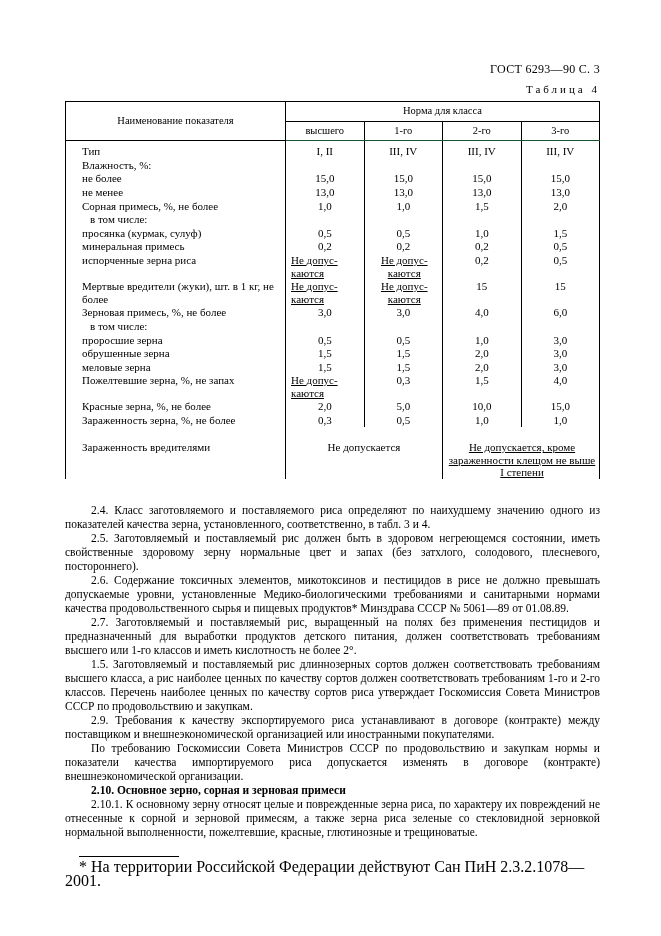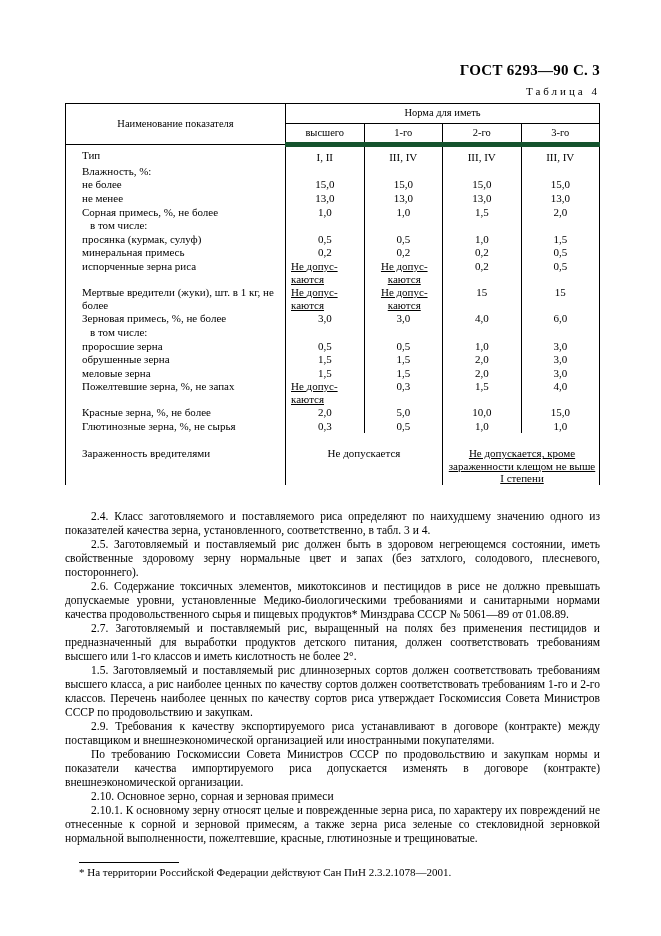--- a/index.html
+++ b/index.html
@@ -5,21 +5,21 @@
   * { margin: 0; padding: 0; box-sizing: border-box; }
   body { background: #e8e8e8; font-family: "Liberation Serif", "DejaVu Serif", serif; color: #000; }
   .page {
     position: relative;
     width: 661px; height: 936px;
     margin: 0 auto;
     background: #ffffff;
     padding: 62px 61px 0 65px;
     overflow: hidden;
   }
-  .gost-header { text-align: right; font-weight: bold; font-size: 15px; letter-spacing: .3px; }
+  .gost-header { text-align: right; font-weight: normal; font-size: 12px; letter-spacing: .3px; }
   .table-caption { text-align: right; font-size: 11px; letter-spacing: 3px; margin-top: 6px; }
 
   table.gost {
     width: 100%;
     border-collapse: collapse;
     table-layout: fixed;
     margin-top: 6px;
     font-size: 11px;
     line-height: 12.6px;
     border-top: 1px solid #000;
@@ -29,42 +29,42 @@
   col.stub-col { width: 220px; }
   th {
     font-weight: normal;
     font-size: 10.5px;
     text-align: center;
     vertical-align: middle;
     padding: 3px 2px;
   }
   th.stub-head { border-right: 1px solid #000; border-bottom: 1px solid #000; }
   th.group-head { border-bottom: 1px solid #000; }
-  thead tr.sub th { border-bottom: 5px solid #14532d; }
+  thead tr.sub th { border-bottom: 1px solid #14532d; }
   thead tr.sub th + th { border-left: 1px solid #000; }
 
   td { vertical-align: top; white-space: pre-line; }
   td.stub { text-align: left; padding: 0.5px 4px 0.5px 16px; border-right: 1px solid #000; }
   td.stub.indent { padding-left: 24px; }
   td.val { text-align: center; padding: 0.5px 3px; }
   td.val + td.val { border-left: 1px solid #000; text-align: center; }
   td.val.wrapped, td.val.left { text-align: left; padding-left: 5px; text-decoration: underline; }
   tbody tr:first-child td { padding-top: 4px; }
   tr.gap-row td { padding-top: 14px; }
 
   .paragraphs {
     margin-top: 24px;
     font-size: 11.5px;
     line-height: 14px;
     text-align: justify;
   }
   .paragraphs p { text-indent: 26px; }
-  .paragraphs p.bold-head { font-weight: normal; }
-
-  .footnote { margin-top: 17px; font-size: 11px; line-height: 13.5px; }
+  .paragraphs p.bold-head { font-weight: bold; }
+
+  .footnote { margin-top: 17px; font-size: 16px; line-height: 13.5px; }
   .footnote-rule { width: 100px; margin-left: 14px; border-top: 1px solid #000; margin-bottom: 3px; }
   .footnote-text { text-indent: 14px; }
 </style>
 </head>
 <body>
 
 <div class="page">
 
   <div class="gost-header">ГОСТ 6293—90 С. 3</div>
 
@@ -74,21 +74,21 @@
     <colgroup>
       <col class="stub-col">
         <col>
         <col>
         <col>
         <col>
     </colgroup>
     <thead>
       <tr>
         <th class="stub-head" rowspan="2">Наименование показателя</th>
-        <th class="group-head" colspan="4">Норма для иметь</th>
+        <th class="group-head" colspan="4">Норма для класса</th>
       </tr>
       <tr class="sub">
         <th>высшего</th>
         <th>1-го</th>
         <th>2-го</th>
         <th>3-го</th>
       </tr>
     </thead>
     <tbody>
         <tr>
@@ -209,21 +209,21 @@
           <td class="val">4,0</td>
         </tr>
         <tr>
           <td class="stub">Красные зерна, %, не более</td>
           <td class="val">2,0</td>
           <td class="val">5,0</td>
           <td class="val">10,0</td>
           <td class="val">15,0</td>
         </tr>
         <tr>
-          <td class="stub">Глютинозные зерна, %, не сырья</td>
+          <td class="stub">Зараженность зерна, %, не более</td>
           <td class="val">0,3</td>
           <td class="val">0,5</td>
           <td class="val">1,0</td>
           <td class="val">1,0</td>
         </tr>
         <tr class="gap-row">
           <td class="stub">Зараженность вредителями</td>
           <td colspan="2" class="val">Не допускается</td>
           <td colspan="2" class="val left">Не допускается, кроме зараженности клещом не выше I степени</td>
         </tr>

